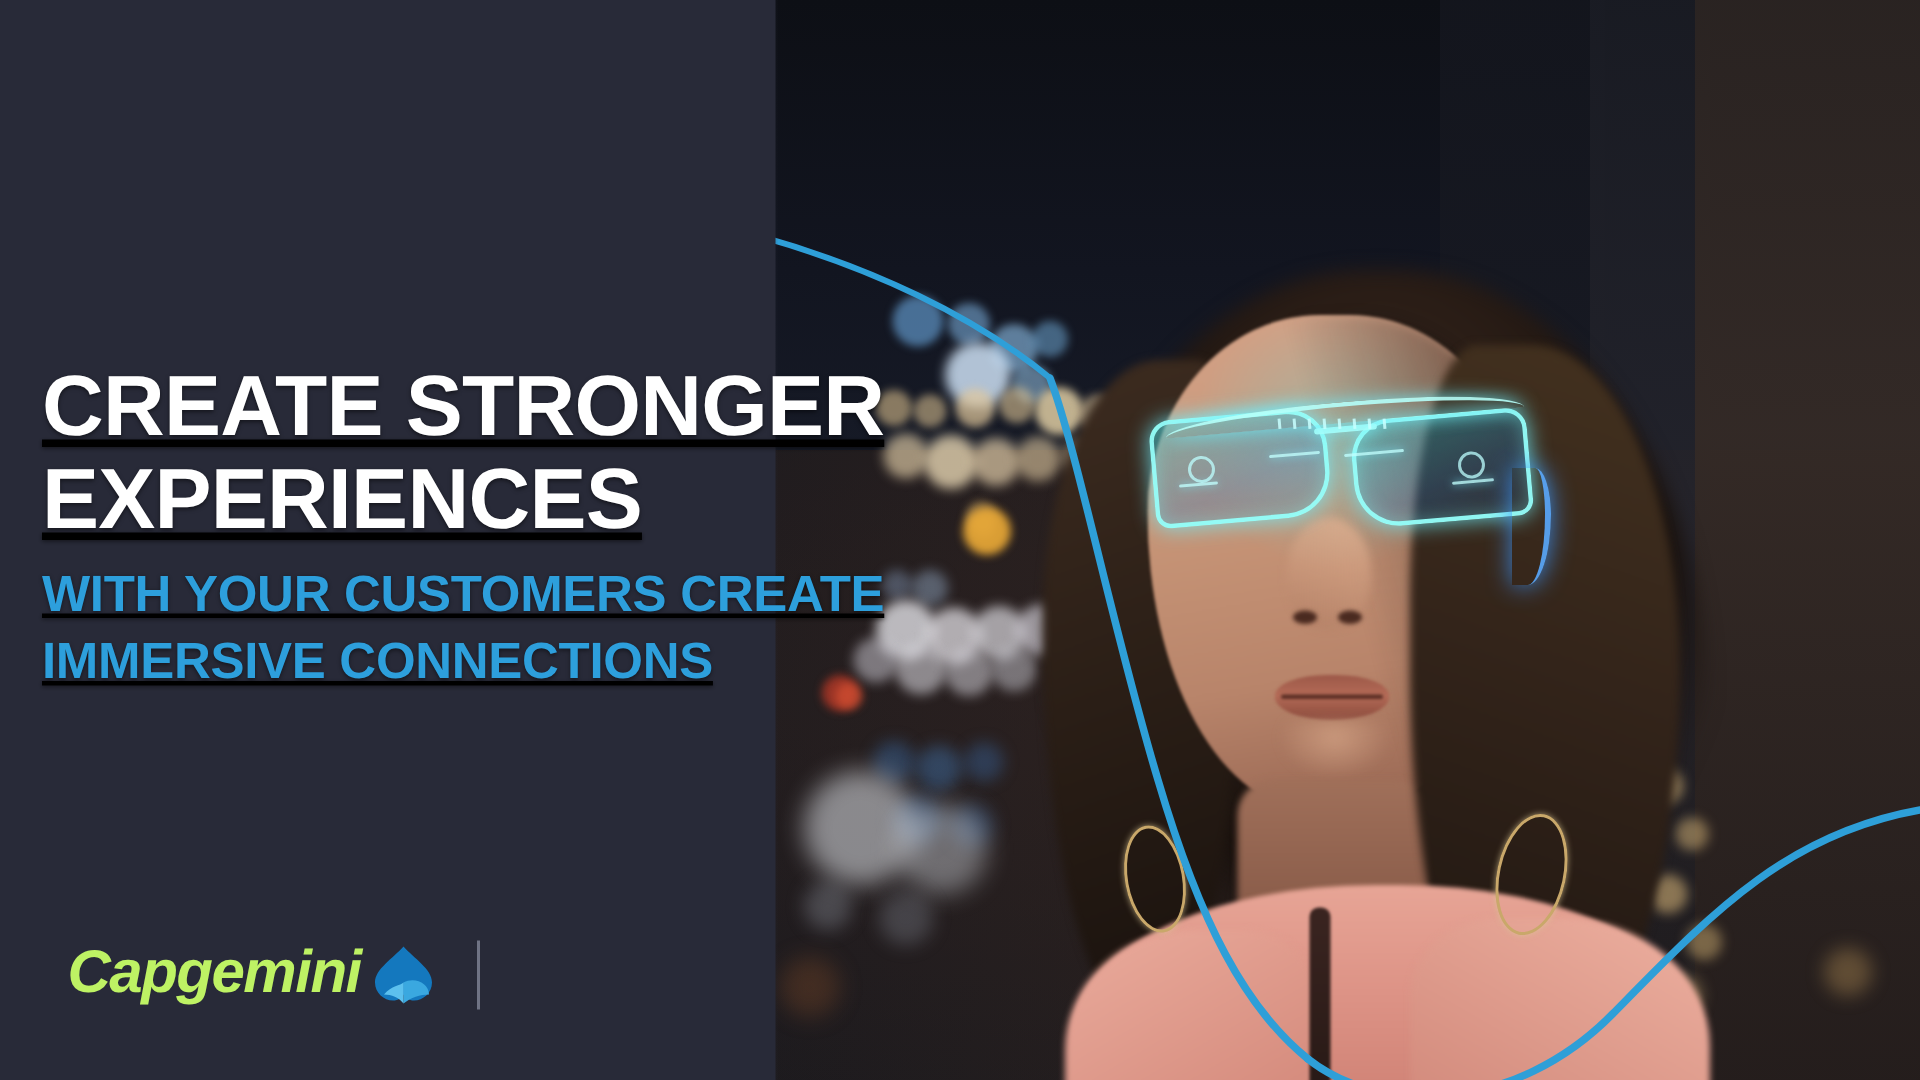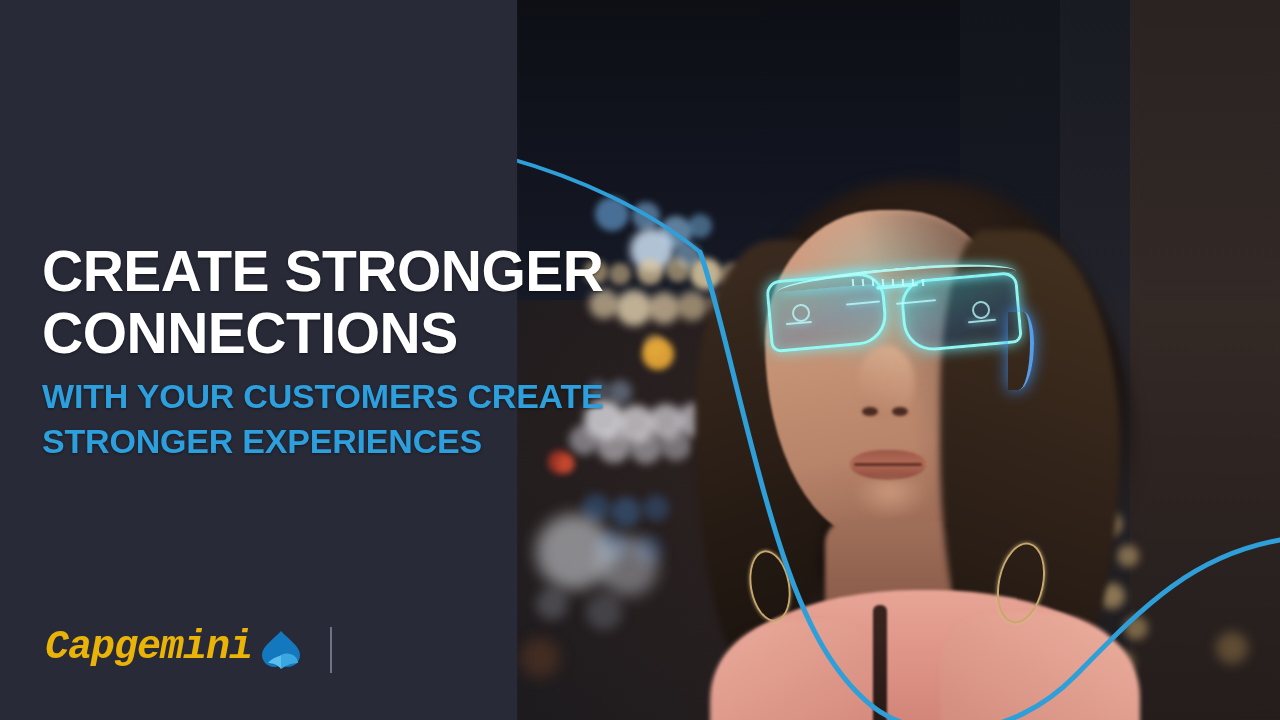--- a/index.html
+++ b/index.html
@@ -156,21 +156,21 @@
   #panel {
     position:absolute; left:0; top:0; width:517px; height:720px;
     background:#282a38;
   }
   #panel-fade {
     position:absolute; left:505px; top:0; width:14px; height:720px;
     background:linear-gradient(90deg, rgba(40,42,56,1) 0%, rgba(40,42,56,0) 100%);
   }
 
   
-  #copy { position:absolute; left:42px; top:240px; width:640px; }
+  #copy { position:absolute; left:28px; top:240px; width:640px;text-decoration:underline; }
   .head {
     font-family:"Liberation Sans", sans-serif;
     font-weight:700;
     font-size:57px;
     line-height:62px;
     letter-spacing:-0.5px;
     color:#ffffff;
     white-space:nowrap;
     text-shadow:0 1px 3px rgba(0,0,0,.5);
   }
@@ -183,26 +183,26 @@
     color:#2d9fdc;
     white-space:nowrap;
     text-shadow:0 1px 3px rgba(0,0,0,.45);
   }
   #sub-wrap { margin-top:10px; }
 
   
   #lockup { position:absolute; left:45px; top:615px; height:70px; display:flex; align-items:center; }
   #capgemini { display:flex; align-items:center; gap:6px; }
   #cap-word {
-    font-family:Liberation Mono, monospace;
+    font-family:Liberation Sans, sans-serif;
     font-style:italic;
     font-weight:700;
     font-size:40px;
     letter-spacing:-1px;
-    color:#eab308;
+    color:#bef264;
     line-height:1;
     position:relative;
     top:-2px;
   }
   #cap-mark { position:relative; width:46px; height:46px; }
   #divider { width:2px; height:46px; background:#6f7384; margin:0 26px; }
   #ms-lockup { display:flex; align-items:center; gap:12px; }
   #ms-grid { width:38px; height:38px; display:grid; grid-template-columns:1fr 1fr; grid-template-rows:1fr 1fr; gap:3px; }
   .ms-sq { width:100%; height:100%; }
   #ms-word {
@@ -343,24 +343,24 @@
 
     <path d="M 872,706 C 920,744 1010,742 1075,676
              C 1140,610 1190,556 1280,540" fill="none" stroke="#2e9fd8" stroke-width="5" stroke-linecap="round"></path>
   </svg>
 
   <div id="panel"></div>
   <div id="panel-fade"></div>
 
   <div id="copy">
     <div class="head">CREATE STRONGER</div>
-    <div class="head">CONNECTIONS</div>
+    <div class="head">EXPERIENCES</div>
     <div id="sub-wrap">
       <div class="sub">WITH YOUR CUSTOMERS CREATE</div>
-      <div class="sub">STRONGER EXPERIENCES</div>
+      <div class="sub">IMMERSIVE CONNECTIONS</div>
     </div>
   </div>
 
   <div id="lockup">
 
     <div id="capgemini">
       <span id="cap-word">Capgemini</span>
       <span id="cap-mark">
         <svg width="46" height="46" viewBox="0 0 46 46">
           <path d="M23 4 C 30 12, 42 19, 42 28 C 42 35, 36 40, 30 40

